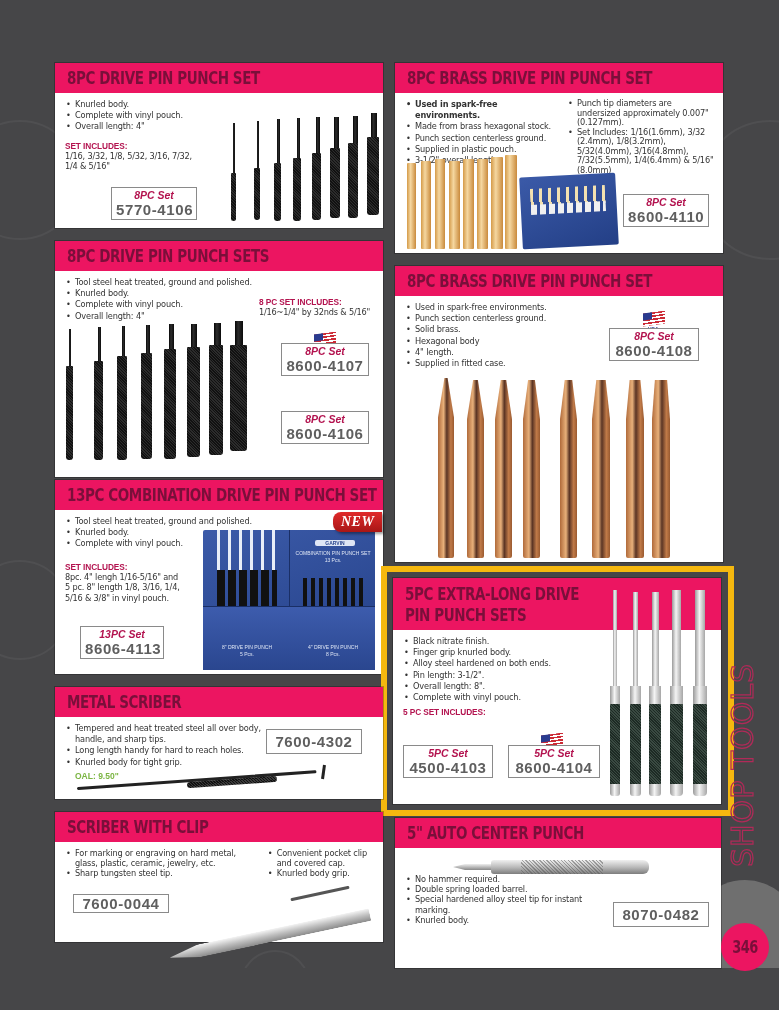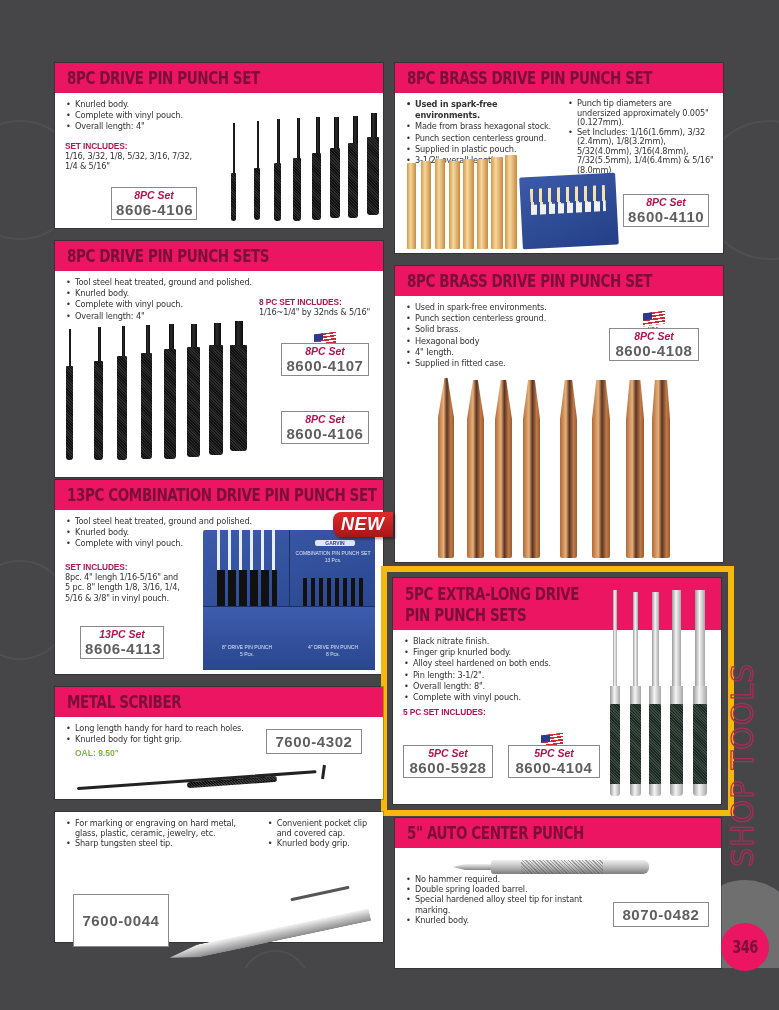--- a/index.html
+++ b/index.html
@@ -22,21 +22,21 @@
 .flag{background:repeating-linear-gradient(180deg,#cc2a35 0 1.6px,#fff 1.6px 3.2px)}
 .flag:before{content:"";position:absolute;left:0;top:0;width:9px;height:7px;background:#2a3b8f}
 .flag .usa{position:absolute;bottom:-7px;left:5px;font-size:5px;color:#2a3b8f;font-weight:bold;font-family:"Liberation Sans",sans-serif;transform:skewY(8deg)}
 
 .pn{position:absolute;background:linear-gradient(90deg,#050505,#2d2d2d 40%,#0a0a0a)}
 .pn-k{position:absolute;background:repeating-linear-gradient(45deg,#111 0 1px,#2c2c2c 1px 2px),#111;border-radius:1px 1px 3px 3px}
 .brass{position:absolute;background:linear-gradient(90deg,#d49a48,#f5d7a0 40%,#c98a3c);border-radius:1px}
 .copper{position:absolute;background:linear-gradient(90deg,#b06a3a,#e8b07a 35%,#5a3424 55%,#c07a48 80%,#9a5a30);border-radius:2px}
 .steel{position:absolute;background:linear-gradient(90deg,#9a9a9a,#f4f4f4 45%,#a6a6a6)}
 .blkgrip{position:absolute;background:repeating-linear-gradient(45deg,#1d2a24 0 1px,#3a4a42 1px 2px),#222;border-radius:1px}
-.new-badge{position:absolute;background:linear-gradient(180deg,#e02a2a,#a81616);color:#fff;font-family:Liberation Sans, sans-serif;font-weight:bold;font-style:italic;font-size:18px;padding:2px 8px;border-radius:8px 0 0 8px;letter-spacing:0.5px;box-shadow:2px 2px 3px rgba(0,0,0,0.4)}
+.new-badge{position:absolute;background:linear-gradient(180deg,#e02a2a,#a81616);color:#fff;font-family:Liberation Serif, serif;font-weight:bold;font-style:italic;font-size:14px;padding:2px 8px;border-radius:8px 0 0 8px;letter-spacing:0.5px;box-shadow:2px 2px 3px rgba(0,0,0,0.4)}
 .pouch{position:absolute;background:linear-gradient(160deg,#3b5aa8,#233f86);border-radius:2px}
 .pouch-txt{position:absolute;color:#dfe6f5;font-family:"Liberation Sans",sans-serif;font-size:5px;text-align:center;line-height:6px}
 .side-tab{position:absolute;left:722px;top:650px;width:40px;height:230px}
 .side-tab span{position:absolute;left:50%;top:50%;transform:translate(-50%,-50%) rotate(-90deg);white-space:nowrap;font-family:"DejaVu Sans",sans-serif;font-size:30px;letter-spacing:1px;color:transparent;-webkit-text-stroke:1.2px #b02a58}
 .pg{position:absolute;left:721px;top:923px;width:48px;height:48px;border-radius:50%;background:#ec1561;display:flex;align-items:center;justify-content:center}
 .pg span{font-family:"DejaVu Sans",sans-serif;font-weight:bold;font-size:13px;color:#7a0f3a;transform:scaleY(1.3);letter-spacing:-0.5px}
 .hl{position:absolute;left:381px;top:566px;width:353px;height:250px;border:6px solid #f5b80f}
 </style>
 </head>
 <body>
@@ -56,21 +56,21 @@
     <ul class="b">
       <li>Knurled body.</li>
       <li>Complete with vinyl pouch.</li>
       <li>Overall length: 4"</li>
     </ul>
     <div class="si-h" style="margin-top:8px">SET INCLUDES:</div>
     <div class="si-t" style="width:140px">1/16, 3/32, 1/8, 5/32, 3/16, 7/32, 1/4 &amp; 5/16"</div>
   </div>
   <div class="pbox" style="left:56px;top:124px;width:86px">
     <div class="set">8PC Set</div>
-    <div class="num">8606-4106</div>
+    <div class="num">5770-4106</div>
   </div>
   <div>
     <div class="pn" style="left:178px;top:60px;width:2px;height:60px"></div>
       <div class="pn-k" style="left:176px;top:110px;width:5px;height:48px"></div>
     <div class="pn" style="left:202px;top:58px;width:2px;height:55px"></div>
       <div class="pn-k" style="left:199px;top:105px;width:6px;height:52px"></div>
     <div class="pn" style="left:222px;top:56px;width:3px;height:50px"></div>
       <div class="pn-k" style="left:219px;top:100px;width:7px;height:58px"></div>
     <div class="pn" style="left:242px;top:55px;width:3px;height:45px"></div>
       <div class="pn-k" style="left:238px;top:95px;width:8px;height:63px"></div>
@@ -91,21 +91,21 @@
     </div>
   <div class="body" style="display:flex;gap:4px;padding-right:6px">
     <ul class="b" style="width:158px">
       <li style="font-weight:bold">Used in spark-free environments.</li>
       <li>Made from brass hexagonal stock.</li>
       <li>Punch section centerless ground.</li>
       <li>Supplied in plastic pouch.</li>
       <li>3-1/2" overall length.</li>
     </ul>
     <ul class="b" style="width:150px;line-height:9.5px">
-      <li>Punch tip diameters are undersized approximately 0.005" (0.127mm).</li>
+      <li>Punch tip diameters are undersized approximately 0.007" (0.127mm).</li>
       <li>Set Includes: 1/16(1.6mm), 3/32 (2.4mm), 1/8(3.2mm), 5/32(4.0mm), 3/16(4.8mm), 7/32(5.5mm), 1/4(6.4mm) &amp; 5/16"(8.0mm)</li>
     </ul>
   </div>
   <div>
     <div class="brass" style="left:12px;top:100px;width:9px;height:86px"></div>
     <div class="brass" style="left:26px;top:98px;width:10px;height:88px"></div>
     <div class="brass" style="left:40px;top:96px;width:10px;height:90px"></div>
     <div class="brass" style="left:54px;top:98px;width:11px;height:88px"></div>
     <div class="brass" style="left:68px;top:96px;width:11px;height:90px"></div>
     <div class="brass" style="left:82px;top:96px;width:11px;height:90px"></div>
@@ -247,21 +247,21 @@
       <li>Finger grip knurled body.</li>
       <li>Alloy steel hardened on both ends.</li>
       <li>Pin length: 3-1/2".</li>
       <li>Overall length: 8".</li>
       <li>Complete with vinyl pouch.</li>
     </ul>
     <div class="si-h">5 PC SET INCLUDES:</div>
   </div>
   <div class="pbox" style="left:10px;top:167px;width:90px">
     <div class="set">5PC Set</div>
-    <div class="num">8600-5928</div>
+    <div class="num">4500-4103</div>
   </div>
   <div class="flag" style="left:148px;top:156px">
       <span class="usa">USA</span>
     </div>
   <div class="pbox" style="left:115px;top:167px;width:92px">
     <div class="set">5PC Set</div>
     <div class="num">8600-4104</div>
   </div>
   <div>
     <div class="steel" style="left:220px;top:12px;width:4px;height:100px"></div>
@@ -287,47 +287,51 @@
   </div>
 </div>
 <div class="hl"></div>
 
 <div class="panel" style="left:55px;top:687px;width:328px;height:112px">
   <div class="hdr">
       <h2>METAL SCRIBER</h2>
     </div>
   <div class="body">
     <ul class="b" style="width:200px">
+      <li>Tempered and heat treated steel all over body, handle, and sharp tips.</li>
       <li>Long length handy for hard to reach holes.</li>
       <li>Knurled body for tight grip.</li>
     </ul>
     <div style="font-family:'Liberation Sans',sans-serif;font-weight:bold;font-size:8.5px;color:#7bb542;margin:3px 0 0 10px">OAL: 9.50"</div>
   </div>
   <div class="pbox" style="left:211px;top:42px;width:96px;padding:3px 8px">
     <div class="num">7600-4302</div>
   </div>
   <div style="position:absolute;left:22px;top:78px;width:280px;height:30px">
     <div style="position:absolute;left:0;top:22px;width:240px;height:3px;background:#222;transform:rotate(-4deg);transform-origin:left center;border-radius:2px"></div>
     <div style="position:absolute;left:110px;top:14px;width:90px;height:6px;background:repeating-linear-gradient(45deg,#111 0 1px,#3a3a3a 1px 2px);transform:rotate(-4deg);border-radius:3px"></div>
     <div style="position:absolute;left:245px;top:0;width:3px;height:14px;background:#222;transform:rotate(8deg)"></div>
   </div>
 </div>
 
 <div class="panel" style="left:55px;top:812px;width:328px;height:130px">
+  <div class="hdr">
+      <h2>SCRIBER WITH CLIP</h2>
+    </div>
   <div class="body" style="display:flex;gap:20px">
     <ul class="b" style="width:188px;line-height:10px">
       <li>For marking or engraving on hard metal, glass, plastic, ceramic, jewelry, etc.</li>
       <li>Sharp tungsten steel tip.</li>
     </ul>
     <ul class="b" style="width:110px;line-height:10px">
       <li>Convenient pocket clip and covered cap.</li>
       <li>Knurled body grip.</li>
     </ul>
   </div>
-  <div class="pbox" style="left:18px;top:82px;width:96px;padding:17px 4px">
+  <div class="pbox" style="left:18px;top:82px;width:96px;padding:0 4px">
     <div class="num">7600-0044</div>
   </div>
   <div style="position:absolute;left:110px;top:78px;width:210px;height:40px">
     <div style="position:absolute;left:0;top:18px;width:205px;height:13px;background:linear-gradient(180deg,#f6f6f6,#bdbdbd 50%,#8a8a8a);transform:rotate(-12deg);transform-origin:right center;border-radius:8px 4px 4px 20px;clip-path:polygon(0 55%,15% 0,100% 0,100% 100%,15% 100%)"></div>
     <div style="position:absolute;left:125px;top:2px;width:60px;height:3px;background:#555;transform:rotate(-12deg);border-radius:2px"></div>
   </div>
 </div>
 
 <div class="panel" style="left:395px;top:818px;width:326px;height:150px">
   <div class="hdr">

